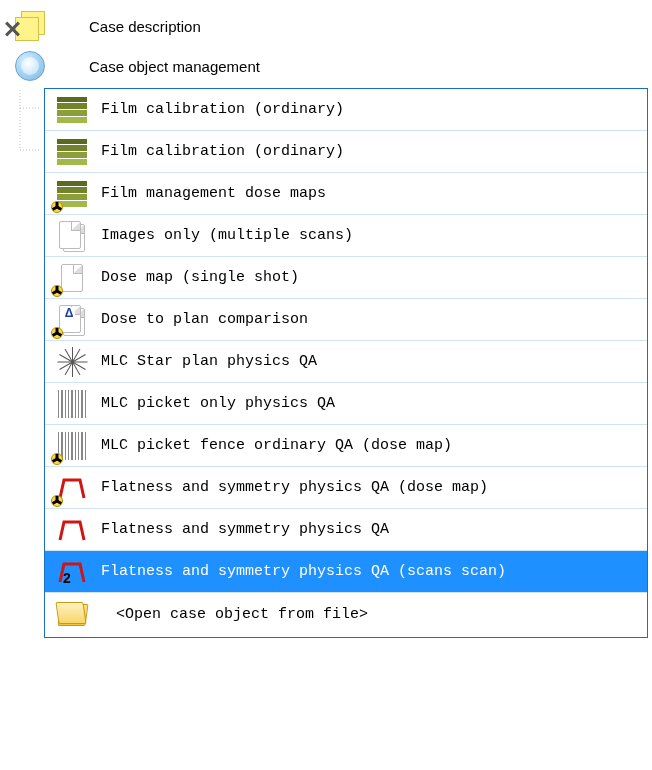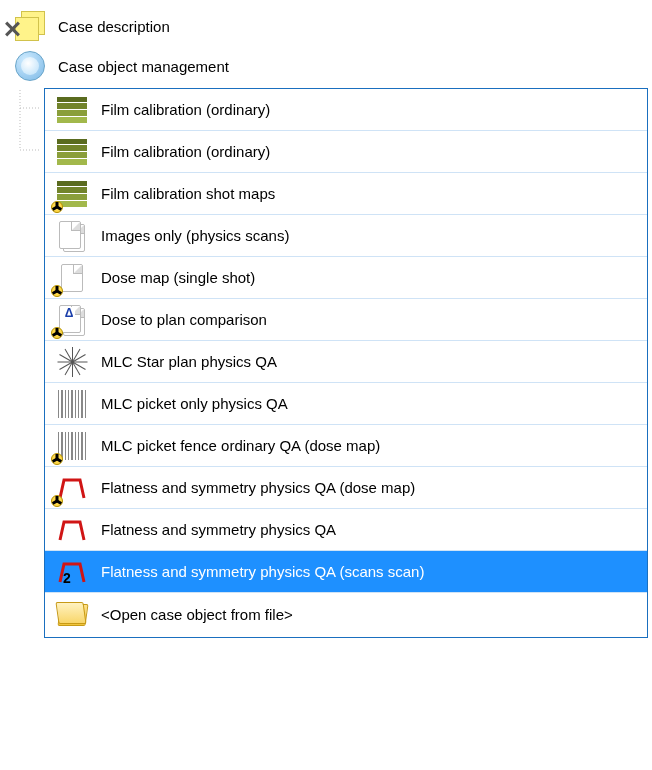--- a/index.html
+++ b/index.html
@@ -29,52 +29,55 @@
     .top-item .icon-slot {
       width: 40px;
       height: 36px;
       display: flex;
       align-items: center;
       justify-content: center;
       position: relative;
     }
     .top-item .label {
       padding-left: 8px;
+      margin-left: 31px;
     }
     .children-panel {
       border: 1px solid #1a6fbf;
       margin-left: 40px;
       margin-top: 2px;
       padding-bottom: 2px;
     }
     .child-item {
       display: flex;
       align-items: center;
       height: 42px;
       cursor: pointer;
       padding-left: 10px;
       border-bottom: 1px solid #cfe3f6;
     }
     .child-item:last-child {
       border-bottom: none;
+      gap: 15px;
     }
     .child-item.selected {
       background: #1e90ff;
       color: #fff;
     }
     .child-item .icon-slot {
       width: 34px;
       height: 34px;
       display: flex;
       align-items: center;
       justify-content: center;
       position: relative;
     }
     .child-item .label {
       padding-left: 12px;
+      font-family: Liberation Mono, monospace;
     }
     .tree-branches {
       position: absolute;
       left: 16px;
       top: 90px;
       width: 28px;
       height: 80px;
       pointer-events: none;
     }
 
@@ -368,30 +371,30 @@
           <div class="film">
             <div class="f1"></div>
             <div class="f2"></div>
             <div class="f3"></div>
             <div class="f4"></div>
           </div>
           <div class="badge-rad">
             <span></span>
           </div>
         </div>
-        <span class="label">Film calibration shot maps</span>
+        <span class="label">Film management dose maps</span>
       </div>
       <div class="child-item">
         <div class="icon-slot">
           <div class="doc-stack">
             <div class="doc-page"></div>
             <div class="doc-page"></div>
           </div>
         </div>
-        <span class="label">Images only (physics scans)</span>
+        <span class="label">Images only (multiple scans)</span>
       </div>
       <div class="child-item">
         <div class="icon-slot">
           <div class="doc-page"></div>
           <div class="badge-rad">
             <span></span>
           </div>
         </div>
         <span class="label">Dose map (single shot)</span>
       </div>

